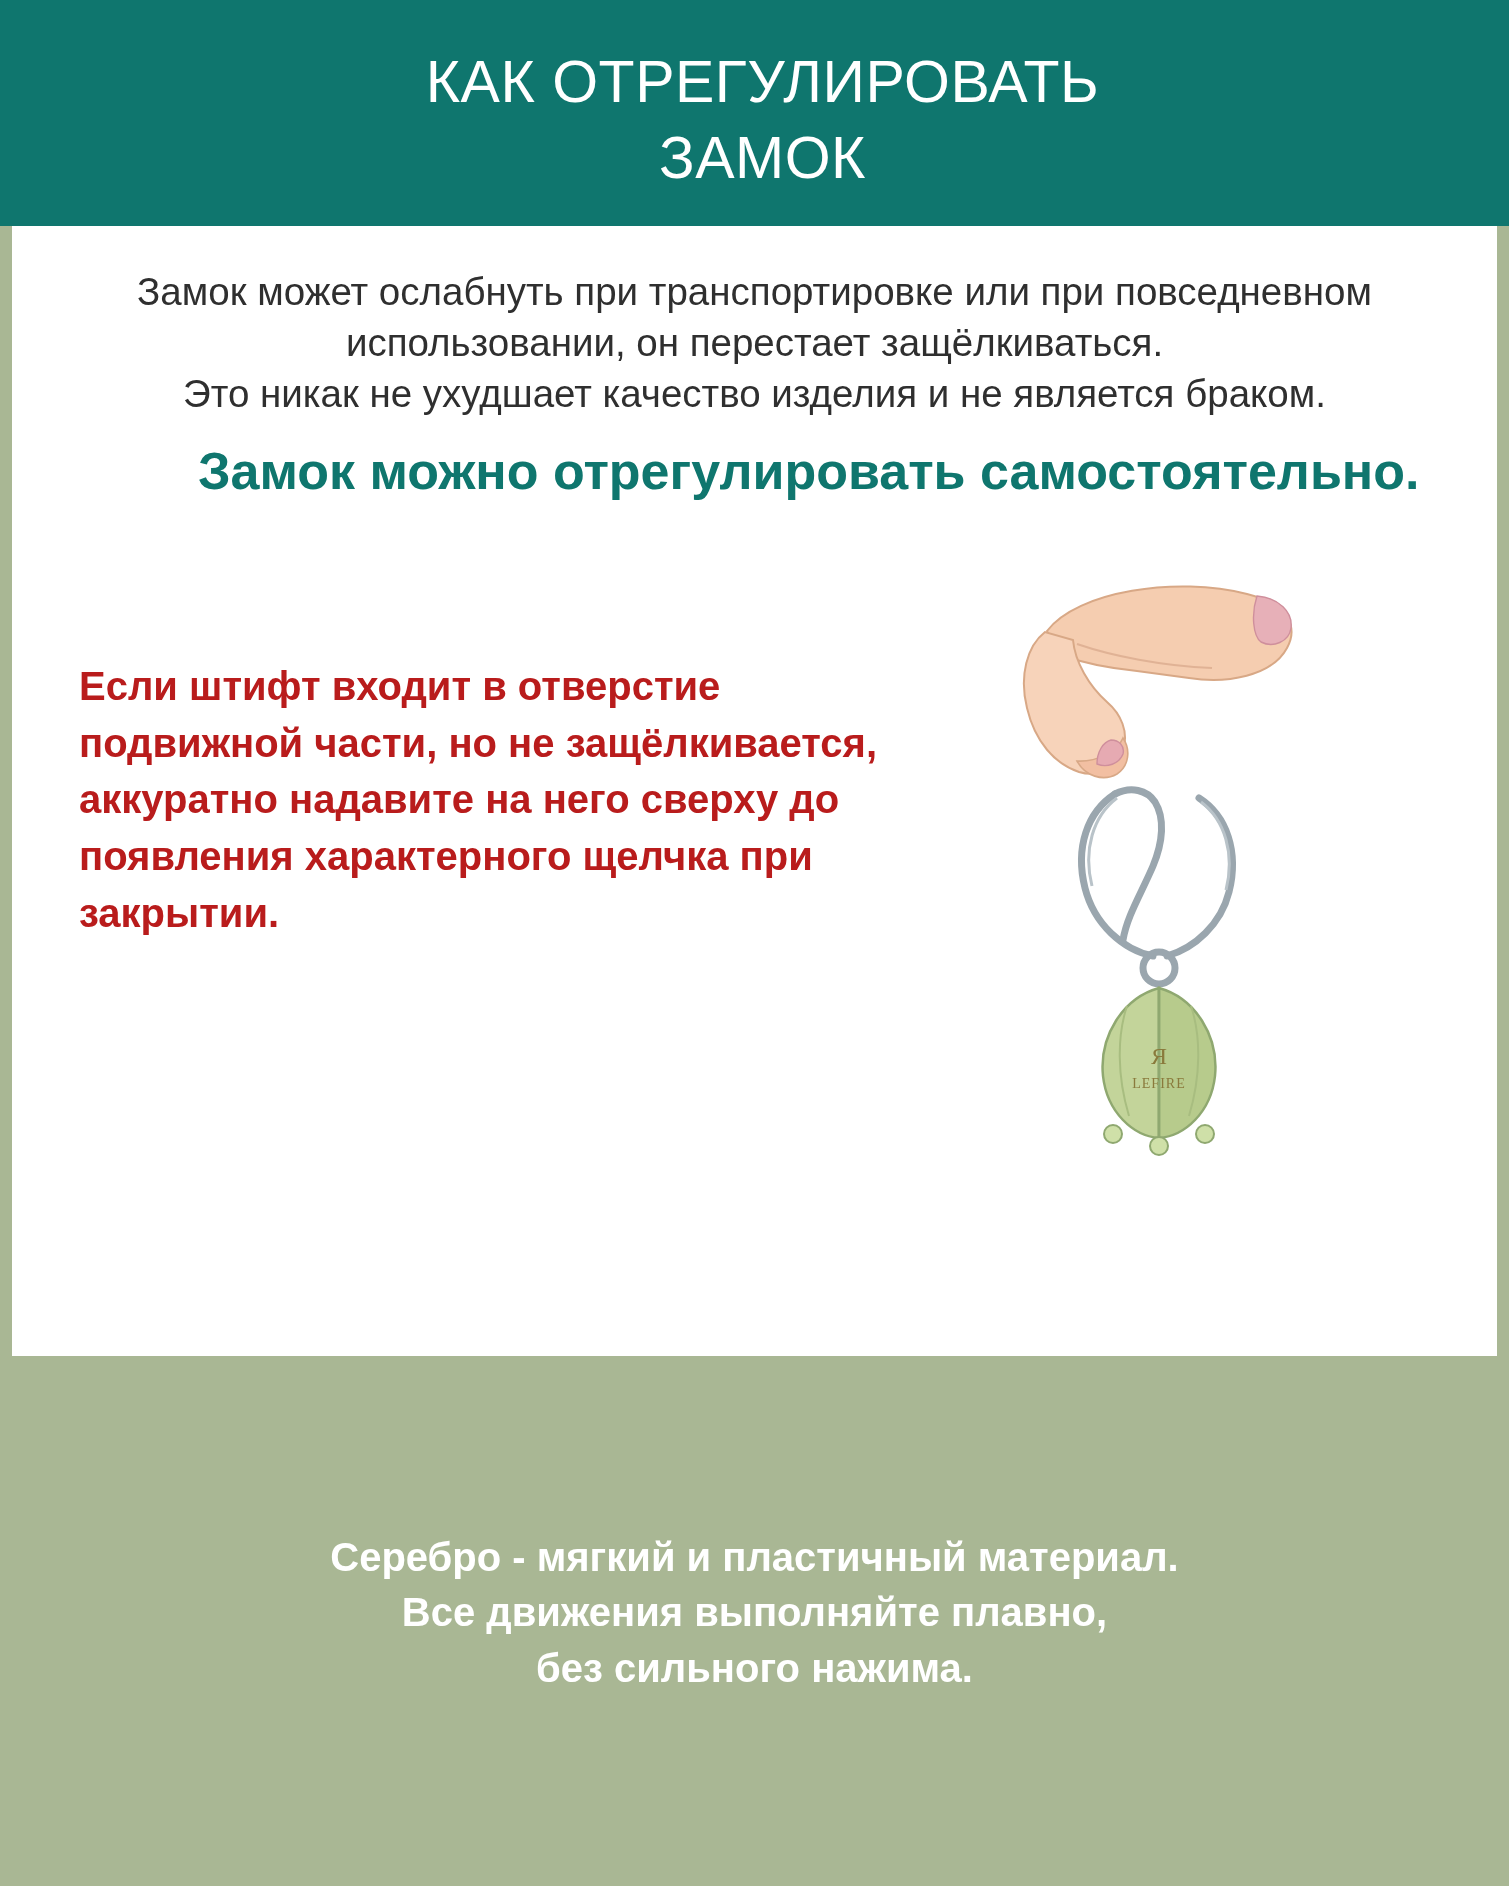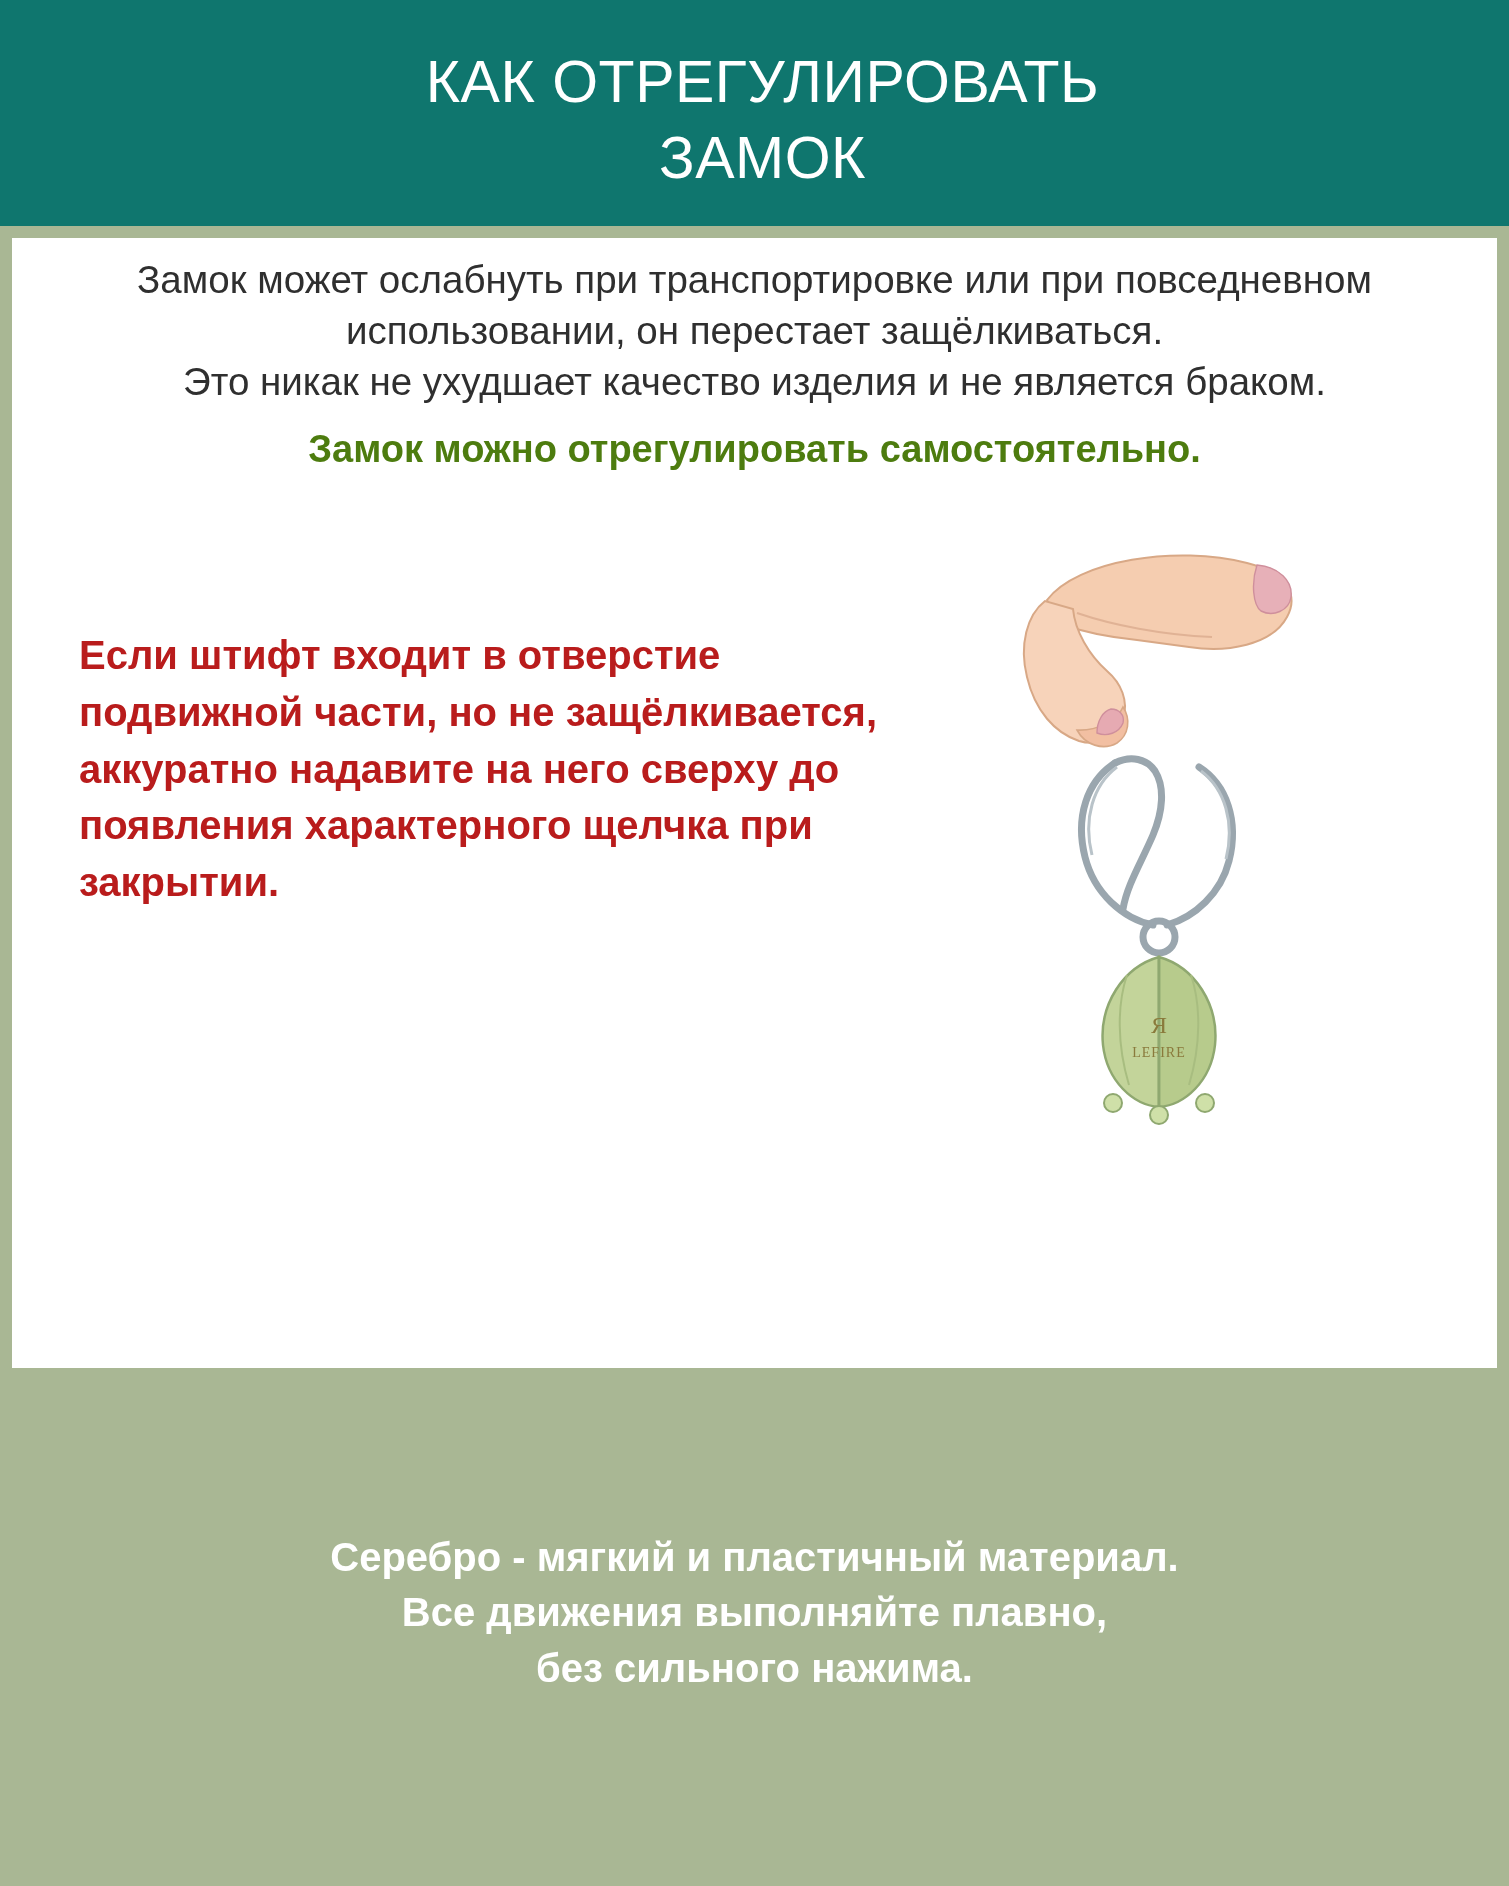--- a/index.html
+++ b/index.html
@@ -36,41 +36,41 @@
     font-weight: 400;
     letter-spacing: 0.5px;
     margin: 0 auto;
     max-width: 1100px;
     white-space: pre-line;
   }
 
   
   .card {
     position: relative;
-    margin: 12px 12px;
+    margin: 0 12px;
     background: #ffffff;
-    padding: 16px 45px 30px 45px;
+    padding: 40px 45px 30px 45px;
     box-sizing: border-box;
     min-height: 1130px;
   }
 
   .intro {
     text-align: center;
     color: #2f2f2f;
     font-size: 38.5px;
     line-height: 1.33;
     max-width: 1330px;
     margin: 0 auto;
     white-space: pre-line;
     font-weight: 400;
   }
   .intro-bold {
-    text-align: center;
-    color: #4d7c0f;
-    font-size: 38px;
+    text-align: right;
+    color: #0f766e;
+    font-size: 52px;
     line-height: 1.35;
     font-weight: 700;
     margin: 16px auto 0 auto;
     max-width: 1330px;
   }
 
   
   .lower {
     display: flex;
     align-items: flex-start;

